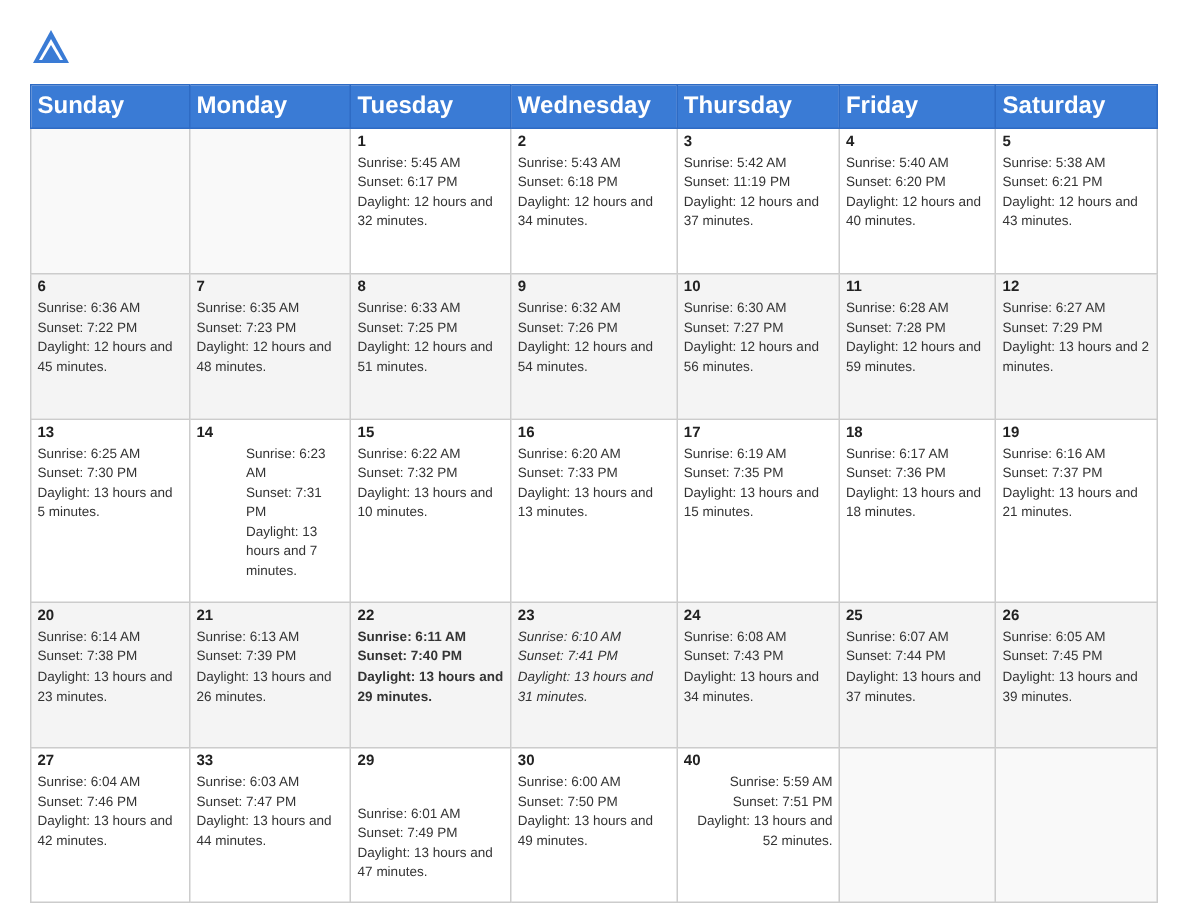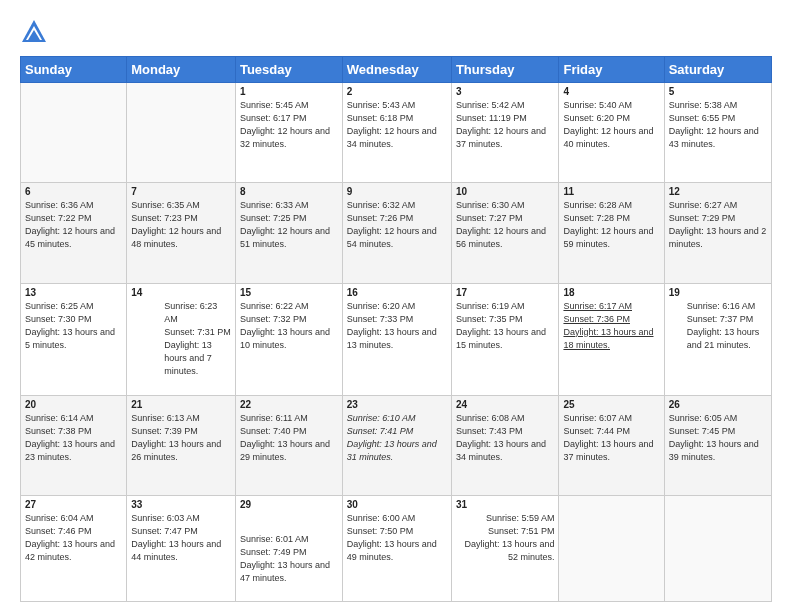--- a/index.html
+++ b/index.html
@@ -62,21 +62,21 @@
       margin-top: 2px;
     }
     table {
       width: 100%;
       border-collapse: collapse;
       flex: 1;
     }
     thead tr th {
       background: #3a7bd5;
       color: #fff;
-      font-size: 13px;
+      font-size: 16px;
       font-weight: bold;
       padding: 5px 4px;
       text-align: left;
       border: 1px solid #2e6bc4;
     }
     tbody tr td {
       border: 1px solid #ccc;
       vertical-align: top;
       padding: 3px 4px;
       font-size: 9.2px;
@@ -166,21 +166,21 @@
           </td>
           <td>
             <span class="day-num">4</span>
             <div class="day-info" style="white-space: pre-line;">Sunrise: 5:40 AM
 Sunset: 6:20 PM
 Daylight: 12 hours and 40 minutes.</div>
           </td>
           <td>
             <span class="day-num">5</span>
             <div class="day-info" style="white-space: pre-line;">Sunrise: 5:38 AM
-Sunset: 6:55 PM
+Sunset: 6:21 PM
 Daylight: 12 hours and 43 minutes.</div>
           </td>
         </tr>
         <tr>
           <td>
             <span class="day-num">6</span>
             <div class="day-info" style="white-space: pre-line;">Sunrise: 6:36 AM
 Sunset: 7:22 PM
 Daylight: 12 hours and 45 minutes.</div>
           </td>
@@ -247,47 +247,47 @@
 Daylight: 13 hours and 13 minutes.</div>
           </td>
           <td>
             <span class="day-num">17</span>
             <div class="day-info" style="white-space: pre-line;">Sunrise: 6:19 AM
 Sunset: 7:35 PM
 Daylight: 13 hours and 15 minutes.</div>
           </td>
           <td>
             <span class="day-num">18</span>
-            <div class="day-info" style="white-space: pre-line; text-decoration: underline;">Sunrise: 6:17 AM
+            <div class="day-info" style="white-space: pre-line;">Sunrise: 6:17 AM
 Sunset: 7:36 PM
 Daylight: 13 hours and 18 minutes.</div>
           </td>
           <td>
             <span class="day-num">19</span>
-            <div class="day-info" style="white-space: pre-line; margin-left: 18px;">Sunrise: 6:16 AM
+            <div class="day-info" style="white-space: pre-line;">Sunrise: 6:16 AM
 Sunset: 7:37 PM
 Daylight: 13 hours and 21 minutes.</div>
           </td>
         </tr>
         <tr>
           <td>
             <span class="day-num">20</span>
             <div class="day-info" style="white-space: pre-line;">Sunrise: 6:14 AM
 Sunset: 7:38 PM
 Daylight: 13 hours and 23 minutes.</div>
           </td>
           <td>
             <span class="day-num">21</span>
             <div class="day-info" style="white-space: pre-line;">Sunrise: 6:13 AM
 Sunset: 7:39 PM
 Daylight: 13 hours and 26 minutes.</div>
           </td>
           <td>
             <span class="day-num">22</span>
-            <div class="day-info" style="white-space: pre-line;">Sunrise: 6:11 AM
+            <div class="day-info" style="white-space: pre-line; font-weight: bold;">Sunrise: 6:11 AM
 Sunset: 7:40 PM
 Daylight: 13 hours and 29 minutes.</div>
           </td>
           <td>
             <span class="day-num">23</span>
             <div class="day-info" style="white-space: pre-line; font-style: italic;">Sunrise: 6:10 AM
 Sunset: 7:41 PM
 Daylight: 13 hours and 31 minutes.</div>
           </td>
           <td>
@@ -328,21 +328,21 @@
 Sunset: 7:49 PM
 Daylight: 13 hours and 47 minutes.</div>
           </td>
           <td>
             <span class="day-num">30</span>
             <div class="day-info" style="white-space: pre-line;">Sunrise: 6:00 AM
 Sunset: 7:50 PM
 Daylight: 13 hours and 49 minutes.</div>
           </td>
           <td>
-            <span class="day-num">31</span>
+            <span class="day-num">40</span>
             <div class="day-info" style="white-space: pre-line; text-align: right;">Sunrise: 5:59 AM
 Sunset: 7:51 PM
 Daylight: 13 hours and 52 minutes.</div>
           </td>
           <td class="empty"></td>
           <td class="empty"></td>
         </tr>
       </tbody>
   </table>
 </div>

